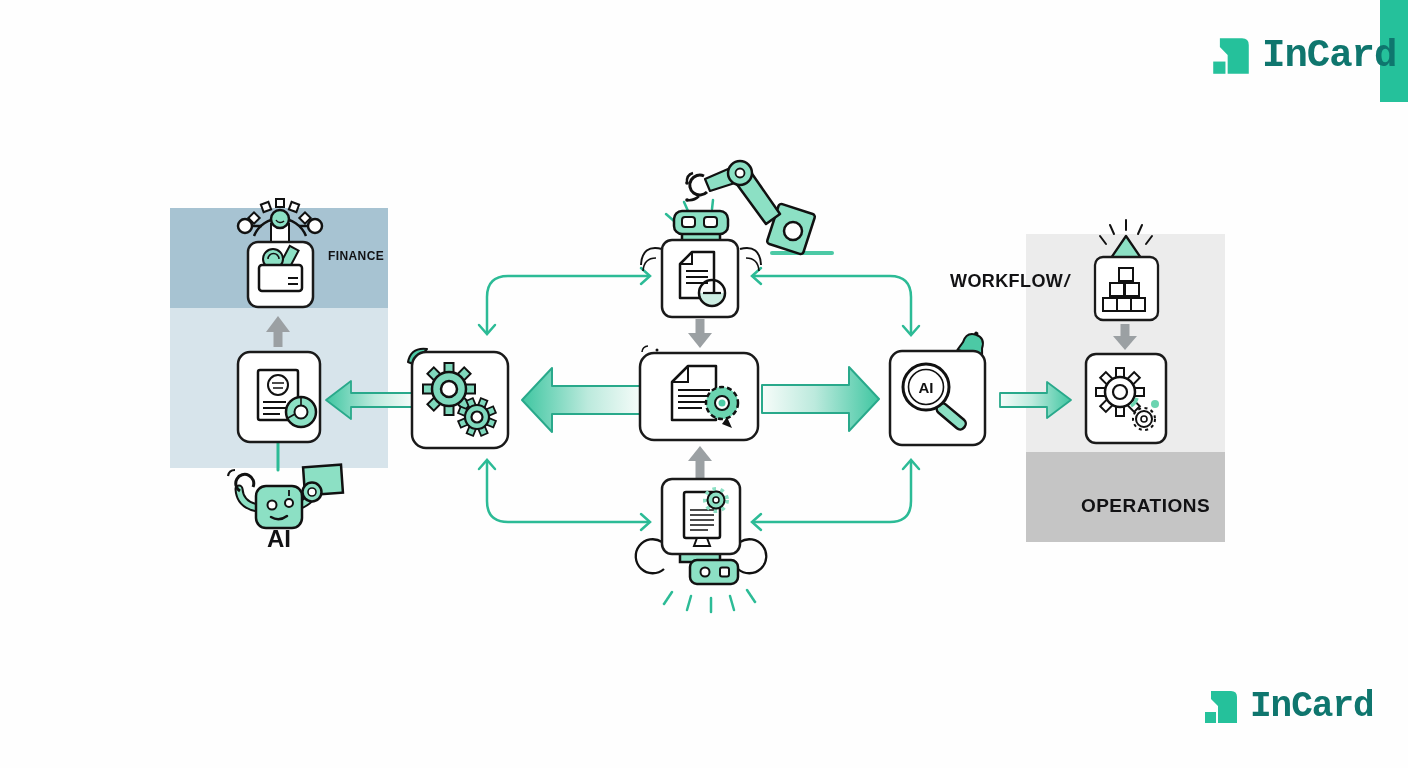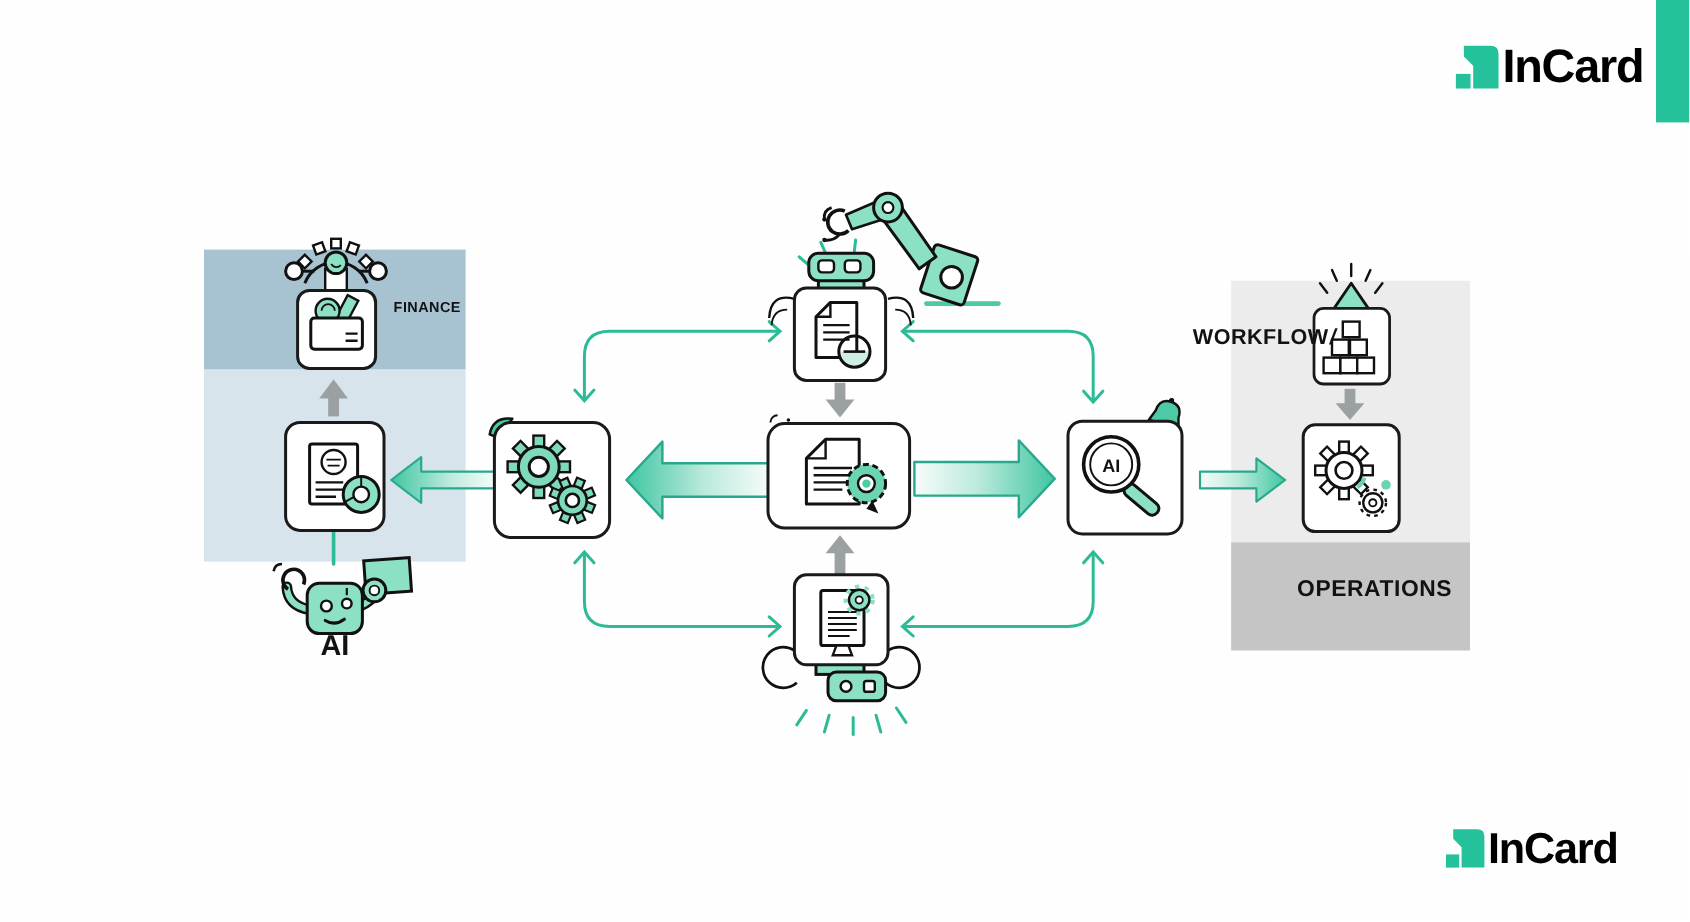--- a/index.html
+++ b/index.html
@@ -17,25 +17,25 @@
   
   .accent-bar{left:1380px;top:0;width:28px;height:102px;background:var(--accent);}
   .panel-finance-top{left:170px;top:208px;width:218px;height:100px;background:var(--panel-blue-dark);}
   .panel-finance-bottom{left:170px;top:308px;width:218px;height:160px;background:var(--panel-blue-light);}
   .panel-workflow{left:1026px;top:234px;width:199px;height:308px;background:var(--panel-gray);}
   .panel-operations{left:1026px;top:452px;width:199px;height:90px;background:var(--panel-gray-dark);}
   
   .lbl{position:absolute;color:#121214;font-weight:600;}
   .lbl-finance{left:328px;top:249px;font-size:12px;letter-spacing:.4px;}
   .lbl-ai{left:250px;top:525px;width:58px;text-align:center;font-size:24px;font-weight:700;}
-  .lbl-workflow{left:994px;top:271px;font-size:18px;letter-spacing:.4px;}
+  .lbl-workflow{left:950px;top:271px;font-size:18px;letter-spacing:.4px;}
   .lbl-workflow .slash{font-style:italic;font-weight:800;margin-left:1px;}
-  .lbl-operations{left:1046px;top:481px;width:199px;text-align:center;font-size:19px;letter-spacing:.5px;}
+  .lbl-operations{left:1046px;top:495px;width:199px;text-align:center;font-size:19px;letter-spacing:.5px;}
   
-  .logo{position:absolute;display:flex;align-items:center;color:#000000;}
+  .logo{position:absolute;display:flex;align-items:center;gap:10px;color:#0f766e;font-family:Liberation Mono, monospace;}
   .logo-top{left:1210px;top:34px;}
   .logo-bottom{left:1202px;top:686px;}
   .logo .word{font-weight:700;letter-spacing:-1px;}
   .logo-top .word{font-size:39px;}
   .logo-bottom .word{font-size:36px;}
   svg.diagram{position:absolute;left:0;top:0;}
 </style>
 </head>
 <body>
 

